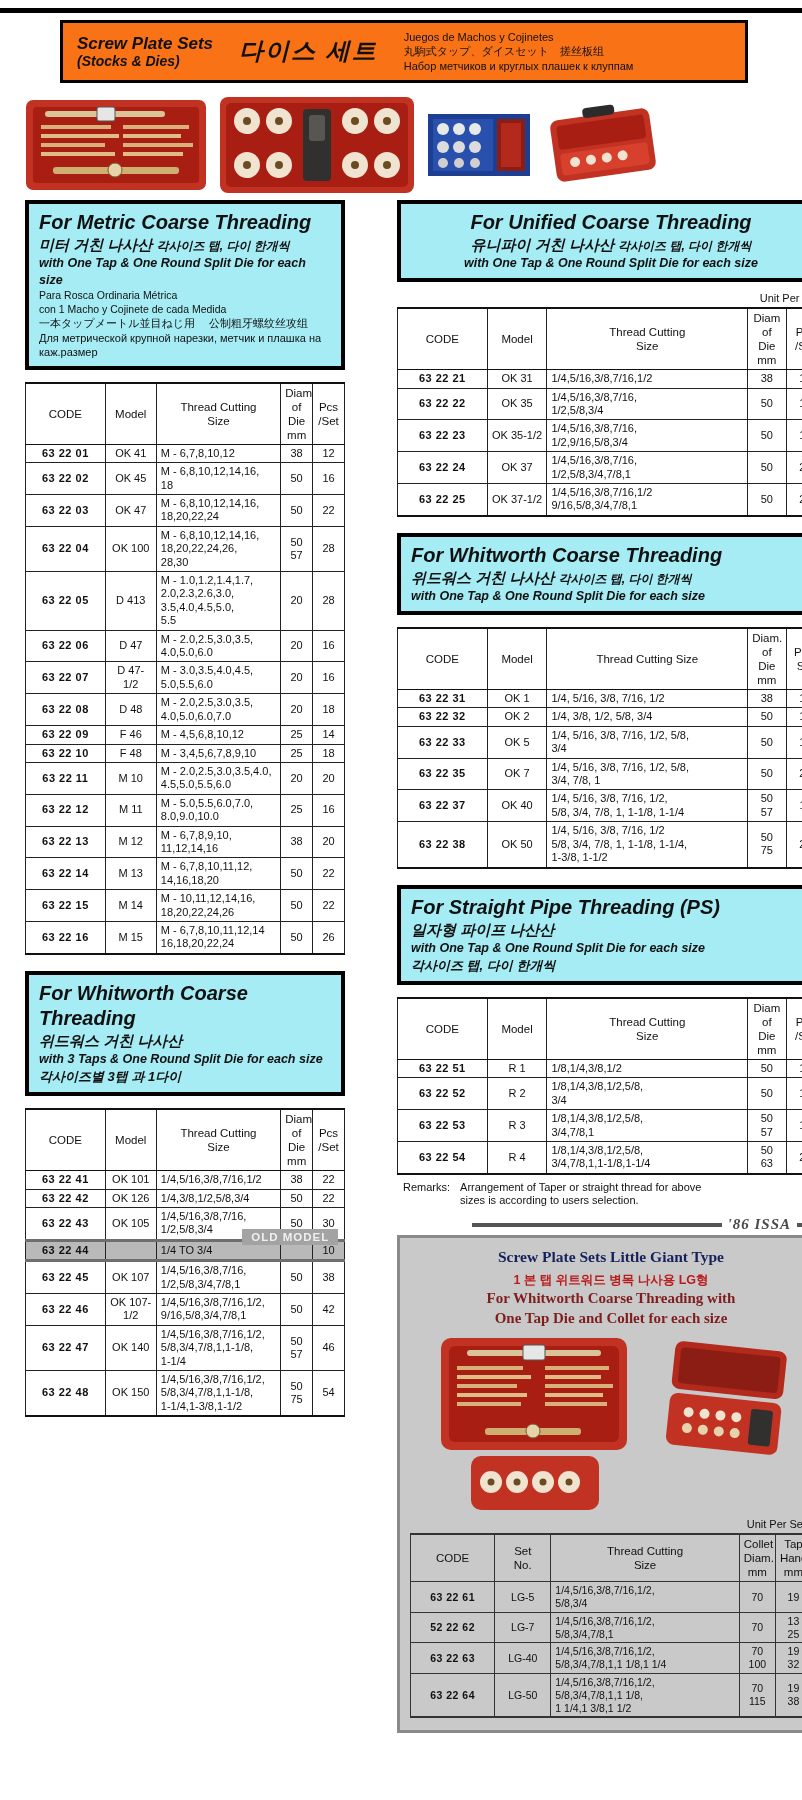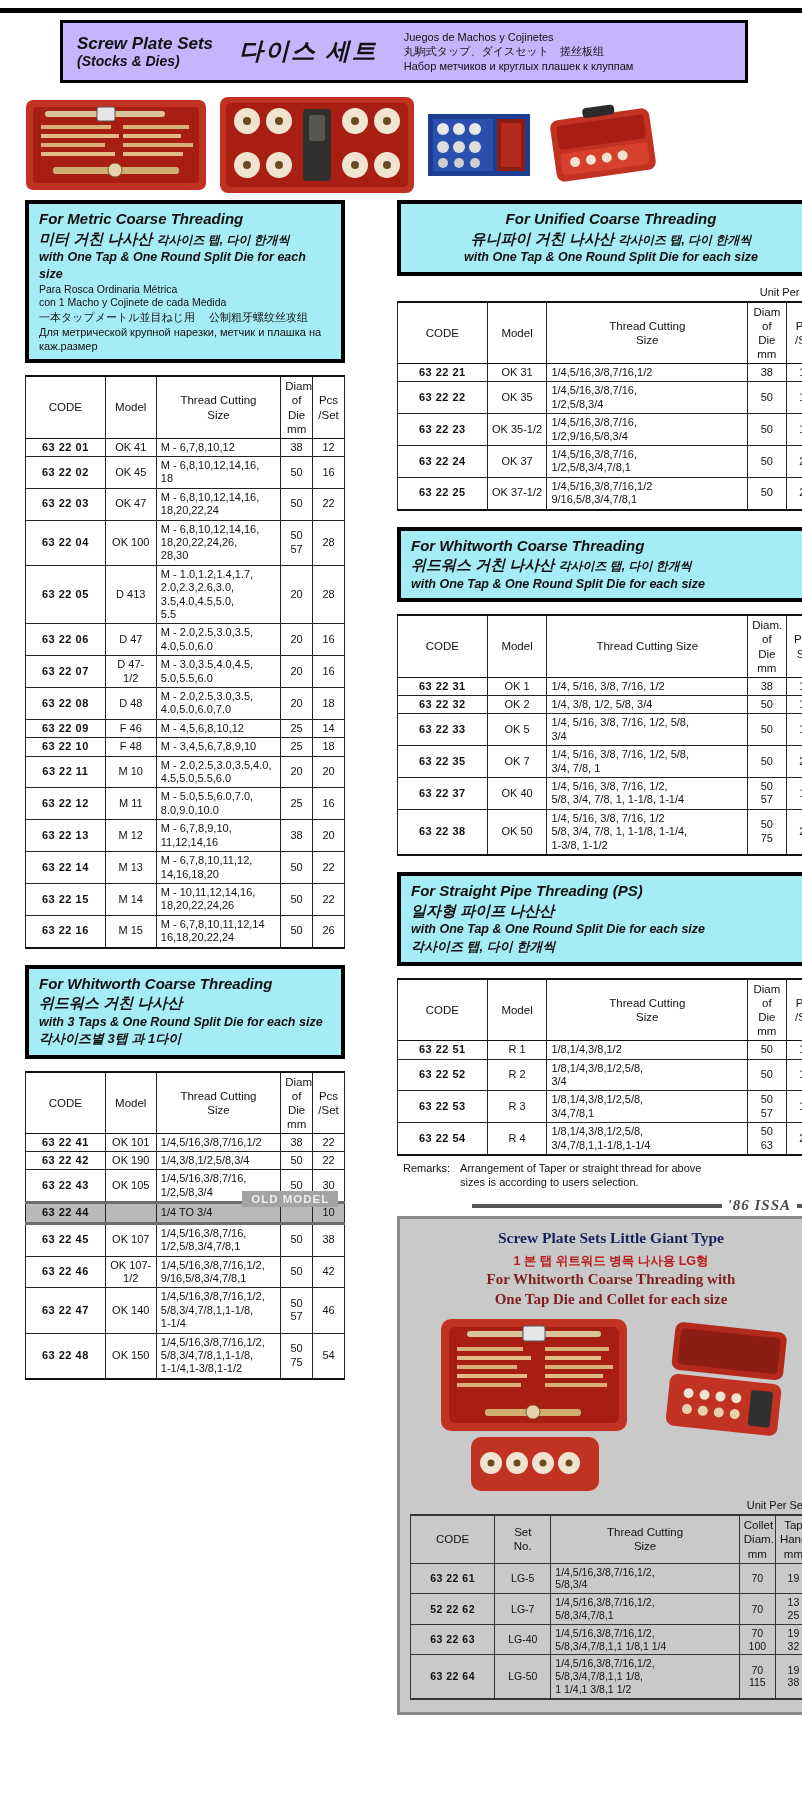--- a/index.html
+++ b/index.html
@@ -3,39 +3,39 @@
 <meta charset="utf-8">
 <style>
   * { margin:0; padding:0; box-sizing:border-box; }
   body { background:#e8e8e8; font-family:"Liberation Sans", sans-serif; color:#111; }
   .page { width:802px; height:1800px; background:#ffffff; position:relative; overflow:hidden; margin:0 auto; }
 
   .top-rule { position:absolute; left:0; top:8px; width:802px; height:5px; background:#000; }
 
   
   .banner { position:absolute; left:60px; top:20px; width:688px; border:3px solid #000;
-            background:#c4b5fd; display:flex; align-items:center; padding:7px 14px; gap:14px; }
+            background:#f97316; display:flex; align-items:center; padding:7px 14px; gap:14px; }
   .banner .ttl-en { font-style:italic; font-weight:bold; font-size:17px; line-height:1.15; white-space:nowrap; }
   .banner .ttl-en .sub { font-size:14px; display:block; }
   .banner .ttl-ko { font-weight:bold; font-style:italic; font-size:24px; letter-spacing:2px; white-space:nowrap; padding:0 12px;text-align:center; }
   .banner .ttl-right { font-size:11px; line-height:1.3; white-space:pre-line; }
 
   
   .photos { position:absolute; left:25px; top:95px; width:760px; height:100px;
             display:flex; align-items:center; gap:12px; }
 
   
   .cols { position:absolute; left:25px; top:200px; width:760px; display:flex; gap:12px; }
   .col-l { width:320px; flex:none; }
   .col-r { width:428px; flex:none;margin-left:40px; }
 
   
   .sbox { border:4px solid #000; background:#a5ecf4; padding:6px 10px; }
   .sbox.center { text-align:center; }
-  .bx-t  { font-style:italic; font-weight:bold; font-size:15px; line-height:1.25; }
+  .bx-t  { font-style:italic; font-weight:bold; font-size:20px; line-height:1.25; }
   .bx-k  { font-style:italic; font-weight:bold; font-size:15px; line-height:1.35; }
   .bx-k .small { font-size:12px; }
   .bx-e  { font-style:italic; font-weight:bold; font-size:12.5px; line-height:1.35; }
   .bx-s  { font-size:10.5px; line-height:1.3; }
   .bx-ja { font-size:11px; line-height:1.45; }
   .bx-ru { font-size:11px; line-height:1.25; }
   .bx-k2 { font-style:italic; font-weight:bold; font-size:13px; line-height:1.4; }
 
   
   .unit-note { text-align:right; font-size:11px; padding:10px 6px 3px 0; }
@@ -363,21 +363,21 @@
           <tbody>
             <tr>
               <td>63 22 41</td>
               <td>OK 101</td>
               <td>1/4,5/16,3/8,7/16,1/2</td>
               <td>38</td>
               <td>22</td>
             </tr>
             <tr>
               <td>63 22 42</td>
-              <td>OK 190</td>
+              <td>OK 126</td>
               <td>1/4,3/8,1/2,5/8,3/4</td>
               <td>50</td>
               <td>22</td>
             </tr>
             <tr>
               <td>63 22 43</td>
               <td>OK 105</td>
               <td>1/4,5/16,3/8,7/16,
 1/2,5/8,3/4</td>
               <td>50</td>

